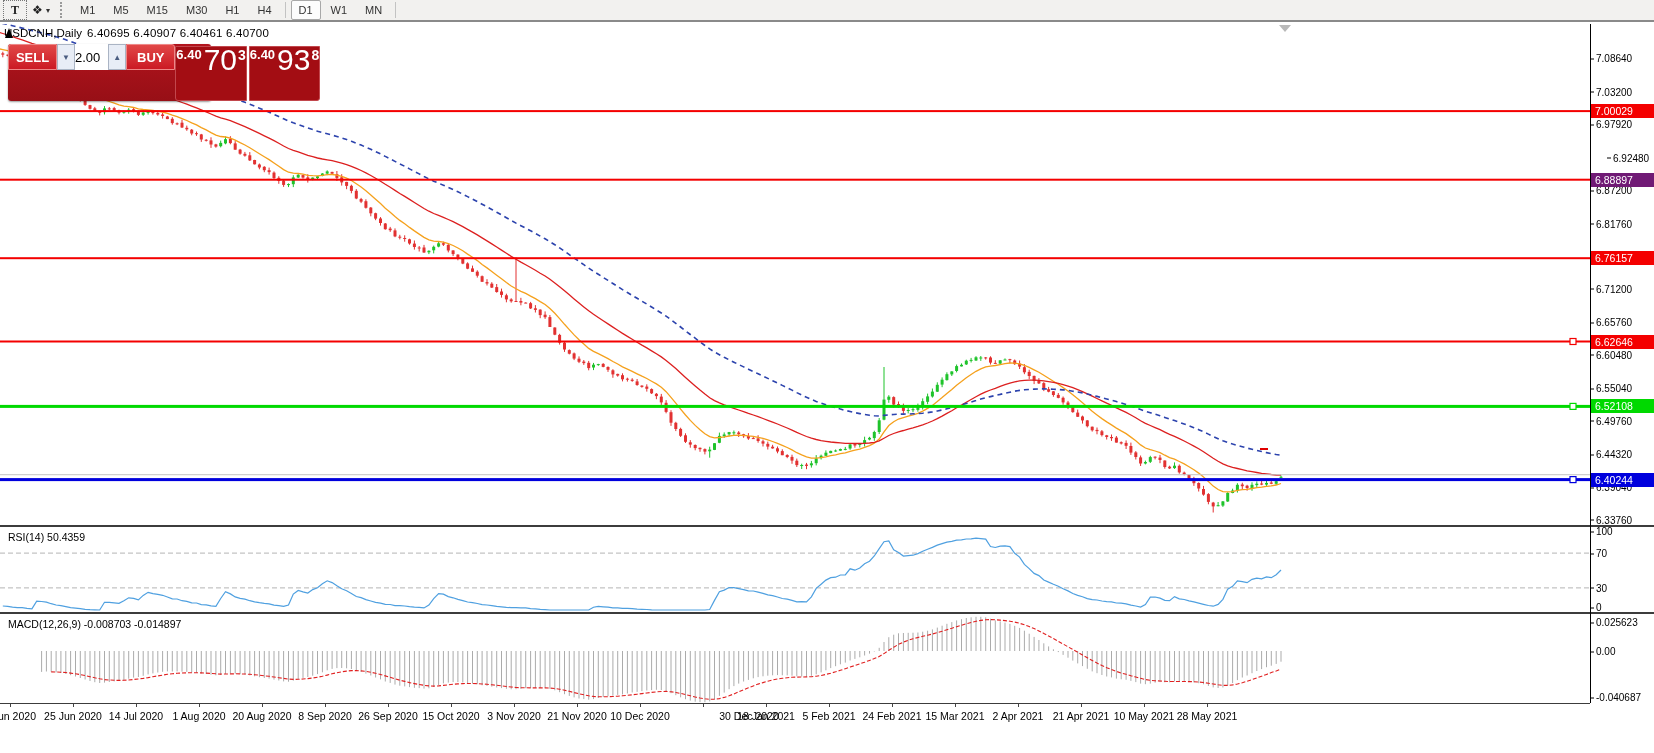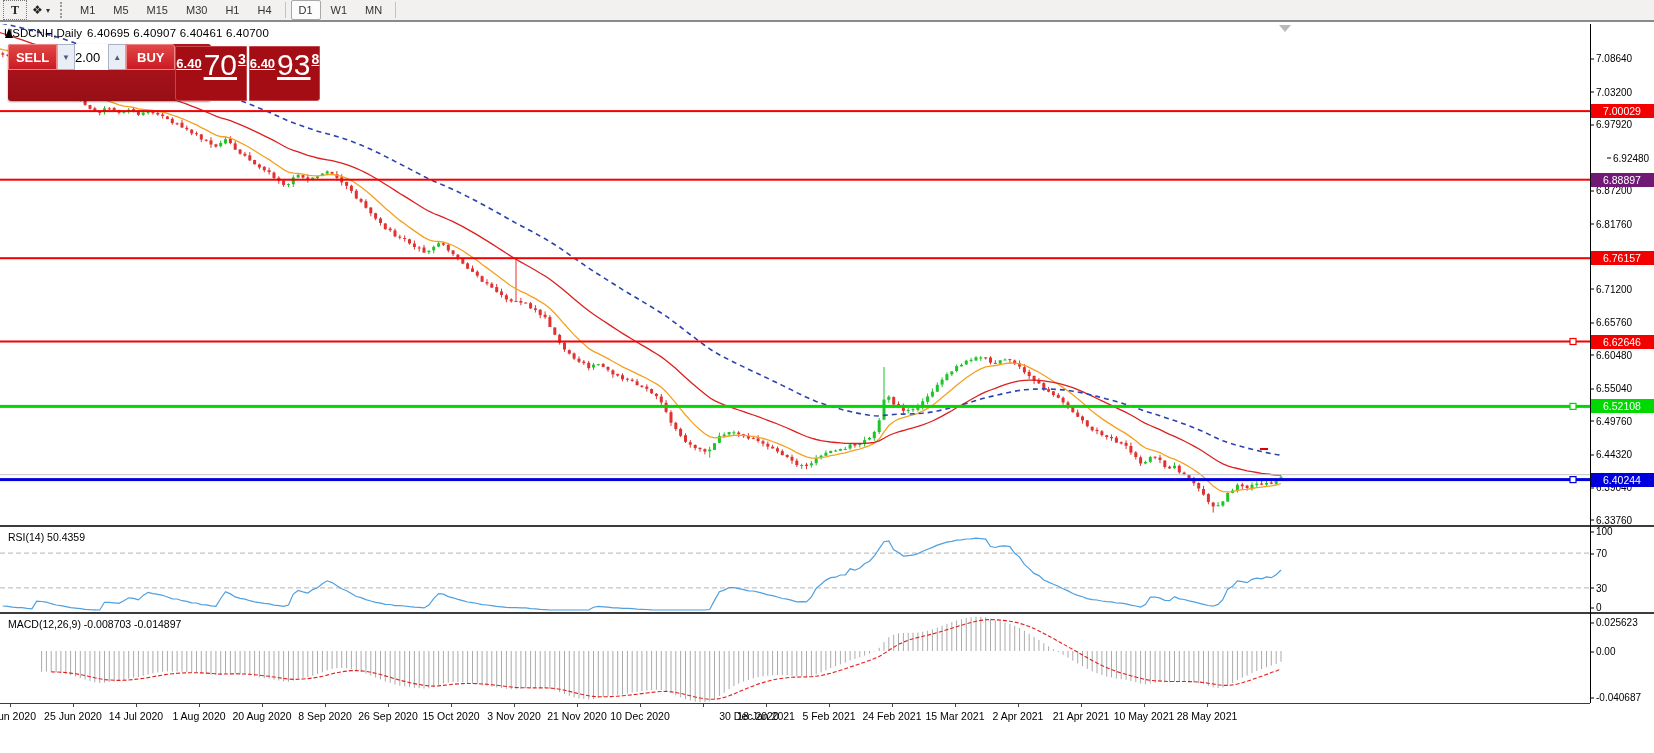--- a/index.html
+++ b/index.html
@@ -20,43 +20,43 @@
   
   svg{position:absolute;left:0;display:block;}
   .axis-line{position:absolute;left:1590px;top:24px;width:1px;height:679px;background:#000;}
   .hsep{position:absolute;left:0;width:1654px;background:#3c3c3c;}
   .chart-title{position:absolute;left:4px;top:27px;display:flex;align-items:center;gap:5px;
                font-size:11.5px;color:#000;z-index:6;}
   .chart-title .ohlc{letter-spacing:.2px;}
   .pa-label{position:absolute;left:1596px;transform:translateY(-50%);font-size:10px;color:#000;white-space:nowrap;z-index:3;}
   .pa-label::before{content:"";position:absolute;left:-6px;top:50%;width:4px;height:1px;background:#000;}
   .pa-badge{position:absolute;left:1591px;width:63px;height:14px;line-height:14px;transform:translateY(-50%);
-            color:#fff;font-size:10.5px;padding-left:12px;box-sizing:border-box;z-index:4;}
+            color:#fff;font-size:10.5px;padding-left:4px;box-sizing:border-box;z-index:4;}
   .ind-label{position:absolute;left:8px;font-size:10.5px;color:#000;z-index:3;}
   .date-label{position:absolute;transform:translateX(-50%);font-size:10.5px;color:#000;white-space:nowrap;top:6px;}
   .date-tick{position:absolute;top:0;width:1px;height:3px;background:#444;}
   .date-axis{position:absolute;left:0;top:704px;width:1590px;height:25px;background:#fff;}
   .end-marker{position:absolute;top:25px;width:0;height:0;border-left:6px solid transparent;
               border-right:6px solid transparent;border-top:7px solid #b9b9b9;z-index:2;}
   
   .trade-panel{position:absolute;left:8px;top:44px;width:203px;height:57px;z-index:7;
                background:linear-gradient(#b2141d,#970f16);border-radius:3px;box-shadow:0 1px 2px rgba(0,0,0,.4);
                display:flex;}
   .tp-row1{display:flex;height:26px;align-items:stretch;}
   .tp-btn{width:49px;display:flex;align-items:center;justify-content:center;color:#fff;font-size:13px;font-weight:600;
           background:linear-gradient(#e14848,#cb1a24);border:1px solid #e88;box-sizing:border-box;}
   .tp-btn.sell{border-radius:3px 0 0 0;}
   .tp-btn.buy{border-radius:0 3px 0 0;}
   .tp-spin{width:18px;background:#e8edf6;border:1px solid #aab4c4;display:flex;align-items:center;justify-content:center;
            font-size:8px;color:#4a5c80;box-sizing:border-box;}
   .tp-vol{flex:1;background:#fff;display:flex;align-items:center;justify-content:flex-end;
           font-size:13px;color:#000;padding-right:8px;}
   .tp-row2{flex:1;display:flex;margin-top:2px;}
-  .tp-price{flex:1;background:#a30d13;border:1px solid #c2474d;display:flex;align-items:center;justify-content:center;
-            color:#fff;padding-bottom:17px;text-decoration:underline;}
+  .tp-price{flex:1;background:#a30d13;border:1px solid #c2474d;display:flex;align-items:flex-start;justify-content:center;
+            color:#fff;padding-bottom:17px;}
   .tp-price .small{font-size:13px;font-weight:700;margin:0 2px 3px 0;}
   .tp-price .big{font-size:30px;line-height:26px;font-weight:400;}
   .tp-price .sup{font-size:14px;font-weight:700;margin:0 0 12px 1px;}
   .tp-price:first-child{margin-right:2px;border-radius:0 0 0 3px;}
   .tp-price:last-child{border-radius:0 0 3px 0;}
   
   .tabbar{position:absolute;left:0;top:730px;width:1654px;height:23px;background:#ececec;
           border-top:1px solid #888;box-sizing:border-box;}
   .tabs{position:absolute;left:6px;bottom:2px;display:flex;align-items:flex-end;height:20px;}
   .tab{font-size:11.5px;color:#6e6e6e;padding:3px 9px 3px 9px;border-right:1px solid #bdbdbd;white-space:nowrap;}

